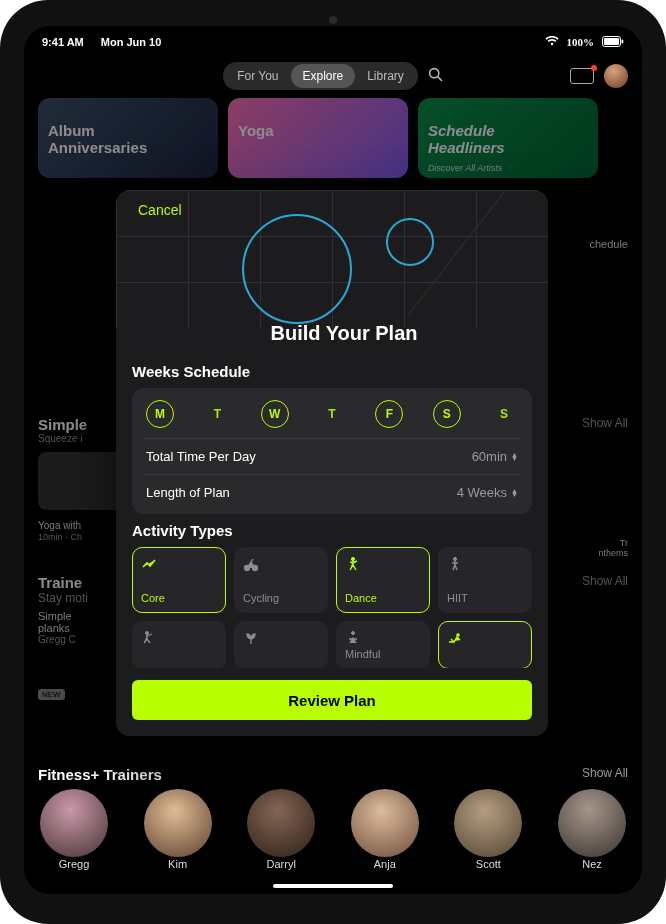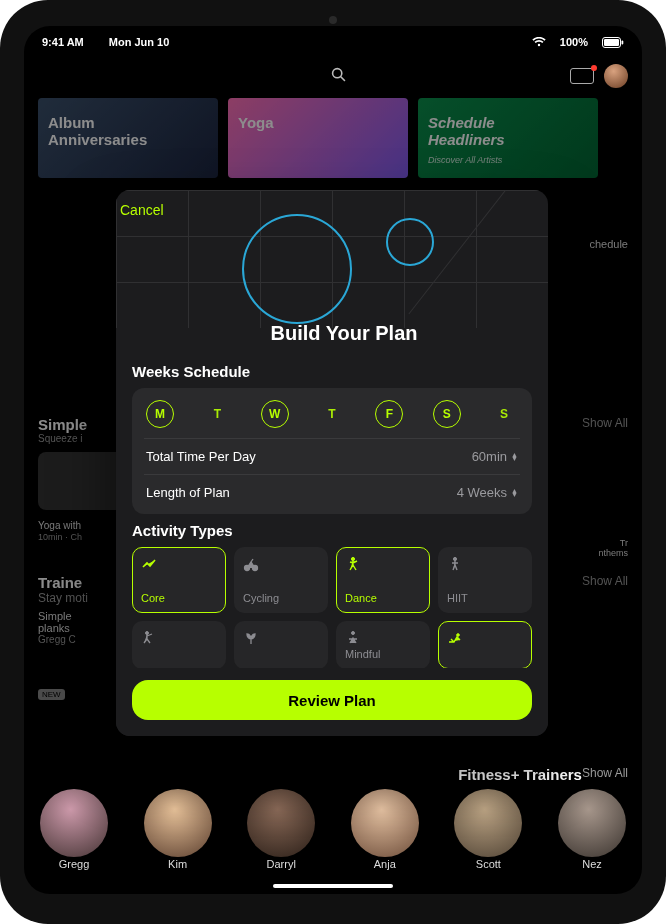--- a/index.html
+++ b/index.html
@@ -24,22 +24,22 @@
 .camera-dot {
   position: absolute; top: 16px; left: 50%; transform: translateX(-50%);
   width: 8px; height: 8px; border-radius: 50%; background: #2a2a2a;
 }
 
 
 .status-bar {
   display: flex; align-items: center; justify-content: space-between;
   padding: 6px 18px 0 18px; height: 26px; font-size: 11px; font-weight: 600;
 }
-.status-left { display: flex; gap: 25px; align-items: center; }
-.status-right { display: flex; gap: 14px; align-items: center; }
+.status-left { display: flex; gap: 17px; align-items: center; }
+.status-right { display: flex; gap: 8px; align-items: flex-start; font-family: Liberation Serif, serif; }
 .wifi-icon, .battery-icon { display: inline-flex; }
 
 
 .nav-row {
   display: flex; align-items: center; justify-content: center;
   position: relative; height: 40px; margin-top: 4px;
 }
 .nav-tabs {
   display: flex; background: #2a2a2c; border-radius: 16px; padding: 2px;
   font-size: 12px;
@@ -52,35 +52,35 @@
 .cast-box:after { content:""; position:absolute; right:-4px; top:-4px; width:6px; height:6px; background:#ff3b30; border-radius:50%; }
 .avatar-small {
   width: 24px; height: 24px; border-radius: 50%;
   background: radial-gradient(circle at 40% 30%, #d9a27f, #6b3e24);
 }
 
 
 .bg-content { position: absolute; inset: 0; padding-top: 72px; filter: brightness(.55); }
 .bg-cards { display: flex; gap: 10px; padding: 0 14px; overflow: hidden; }
 .bg-card {
-  flex: 0 0 180px; height: 80px; border-radius: 4px; padding: 16px 10px;
+  flex: 0 0 180px; height: 80px; border-radius: 12px; padding: 24px 10px;
   color: #fff; font-weight: 700; font-size: 15px; line-height: 1.15;
   display: flex; align-items: flex-start;
 }
 .bg-card.c1 { background: linear-gradient(135deg,#3a506b,#1c2541); }
 .bg-card.c2 { background: linear-gradient(135deg,#ff6fb5,#7f5af0); }
 .bg-card.c3 { background: linear-gradient(135deg,#0a8f4c,#063); font-style: italic; }
 .bg-showall { font-size: 12px; color:#9a9a9a; }
 .bg-thumb { width:86px; height:58px; background:#333; border-radius:8px; }
 .bg-new { display:inline-block; font-size:8px; background:#888; color:#000; padding:1px 4px; border-radius:3px; margin-top:44px; }
 
 .trainers-row {
   position:absolute; left:0; right:0; bottom:24px; padding:0 14px;
 }
-.trainers-head { display:flex; justify-content:flex-end; padding: 6px 0; }
+.trainers-head { display:flex; justify-content:space-between; padding: 6px 0; }
 .trainers-title { font-size:15px; font-weight:700; }
 .trainer-items { display:flex; gap:18px; justify-content:space-between; }
 .trainer { display:flex; flex-direction:column; align-items:center; width:72px; }
 .trainer-photo { width:68px; height:68px; border-radius:50%; background: radial-gradient(circle at 45% 30%, #c9a, #433); }
 .trainer-photo.p2 { background: radial-gradient(circle at 45% 30%, #eac49b, #5a3e2e); }
 .trainer-photo.p3 { background: radial-gradient(circle at 45% 30%, #8a6a58, #2a1e17); }
 .trainer-photo.p4 { background: radial-gradient(circle at 45% 30%, #e6c3a3, #6b4b38); }
 .trainer-photo.p5 { background: radial-gradient(circle at 45% 30%, #bda585, #4f4234); }
 .trainer-photo.p6 { background: radial-gradient(circle at 45% 30%, #a7978c, #3a332e); }
 .trainer-name { font-size:11px; color:#ddd; margin-top:1px; }
@@ -104,21 +104,21 @@
 .sheet-grid {
   position:absolute; inset:0;
   background:
     linear-gradient(#303032 1px, transparent 1px) 0 0/100% 46px,
     linear-gradient(90deg,#303032 1px, transparent 1px) 0 0/72px 100%;
 }
 .circle-big { position:absolute; left:126px; top:24px; width:110px; height:110px; border:2px solid #2aa7d6; border-radius:50%; }
 .circle-sm  { position:absolute; left:270px; top:28px; width:48px; height:48px; border:2px solid #2aa7d6; border-radius:50%; }
 .diag { position:absolute; right:34px; top:-10px; width:1px; height:170px; background:#303032; transform: rotate(38deg); transform-origin: top; }
 .cancel-btn {
-  position:absolute; left:4px; top:12px; color:#b7ff00; font-size:14px;
+  position:absolute; left:22px; top:12px; color:#b7ff00; font-size:14px;
 }
 .sheet-title {
   text-align:center; font-size:20px; font-weight:700; margin-top:-6px; padding-bottom:10px;padding-left:24px;
 }
 
 .sheet-body { padding: 0 16px; flex:1; overflow:hidden; }
 .sec-label { font-size:15px; font-weight:700; margin: 8px 0 8px; }
 
 .week-card { background:#2a2a2c; border-radius:12px; padding:10px 12px 4px; }
 .days-row { display:flex; justify-content:space-between; padding:2px 2px 10px; }
@@ -149,21 +149,21 @@
 .act-icon { width:16px; height:16px; }
 .act-icon svg { width:16px; height:16px; }
 .activity.sel .act-icon svg * { stroke:#b7ff00; fill:#b7ff00; }
 .activity .act-icon svg * { stroke:#8d8d92; fill:#8d8d92; }
 
 .sheet-footer {
   padding: 12px 16px 16px;
   background: linear-gradient(180deg, rgba(28,28,30,0), #1c1c1e 30%);
 }
 .review-btn {
-  width:100%; height:40px; border:none; border-radius:16px;
+  width:100%; height:40px; border:none; border-radius:6px;
   background:#b7ff00; color:#000; font-size:15px; font-weight:600;
 }
 
 
 .bg-side-left { position:absolute; left:14px; top:390px; width:70px; }
 .bg-side-left .t { font-size:15px; font-weight:700; }
 .bg-side-left .s { font-size:10px; color:#9a9a9a; }
 .bg-side-mid { position:absolute; left:14px; top:548px; width:70px; }
 .bg-side-mid .t { font-size:15px; font-weight:700; }
 .bg-side-mid .s { font-size:12px; color:#9a9a9a; }
@@ -200,20 +200,25 @@
           <svg width="22" height="11" viewBox="0 0 22 11">
               <rect x="0.5" y="0.5" width="18" height="10" rx="2.5" fill="none" stroke="#fff"></rect>
               <rect x="2" y="2" width="15" height="7" rx="1.3" fill="#fff"></rect>
               <rect x="19.5" y="3.5" width="1.8" height="4" rx="0.9" fill="#fff"></rect>
             </svg>
         </span>
       </div>
     </div>
 
     <div class="nav-row">
+      <div class="nav-tabs">
+        <div class="nav-tab">For You</div>
+        <div class="nav-tab active">Explore</div>
+        <div class="nav-tab">Library</div>
+      </div>
       <span class="nav-search">
         <svg width="15" height="15" viewBox="0 0 15 15">
             <circle cx="6.2" cy="6.2" r="4.6" fill="none" stroke="#bbb" stroke-width="1.6"></circle>
             <line x1="9.8" y1="9.8" x2="13.5" y2="13.5" stroke="#bbb" stroke-width="1.6" stroke-linecap="round"></line>
           </svg>
       </span>
       <div class="nav-right">
         <span class="cast-box"></span>
         <span class="avatar-small"></span>
       </div>

